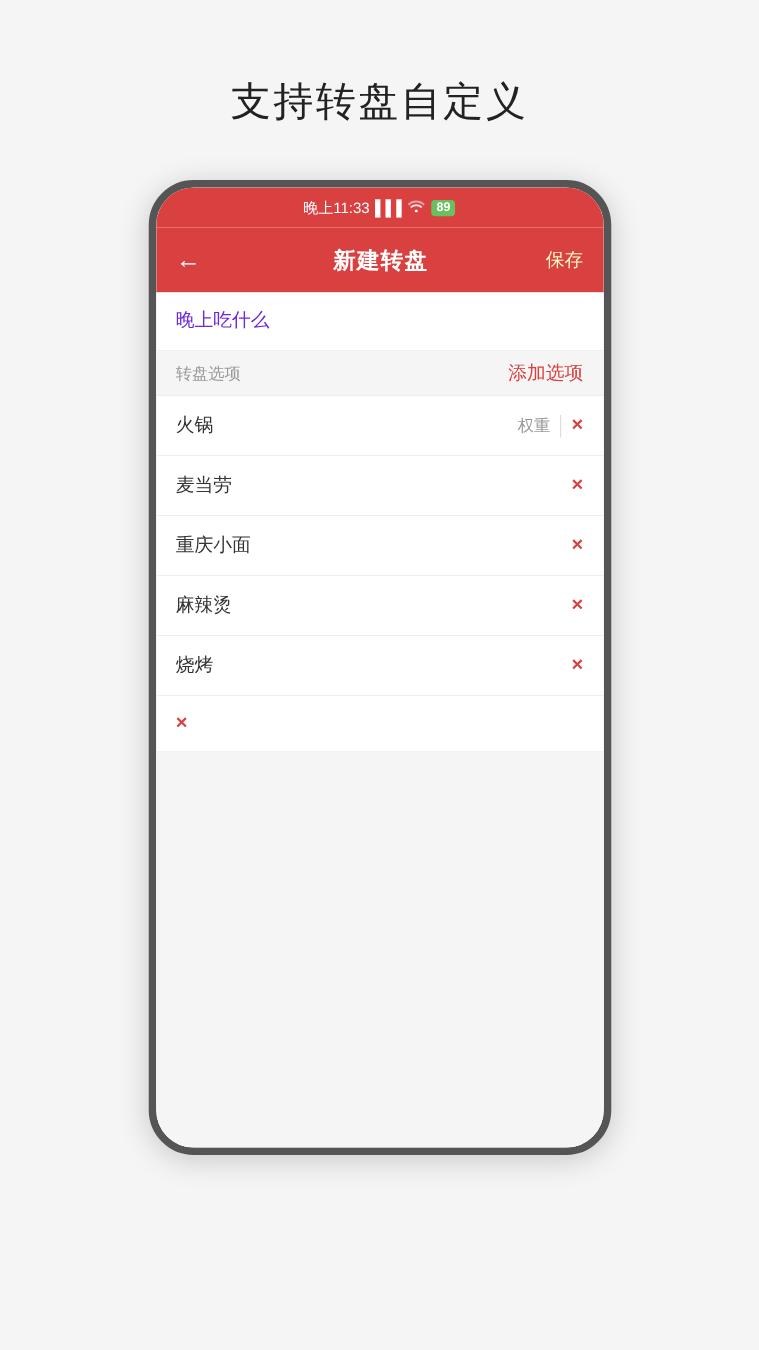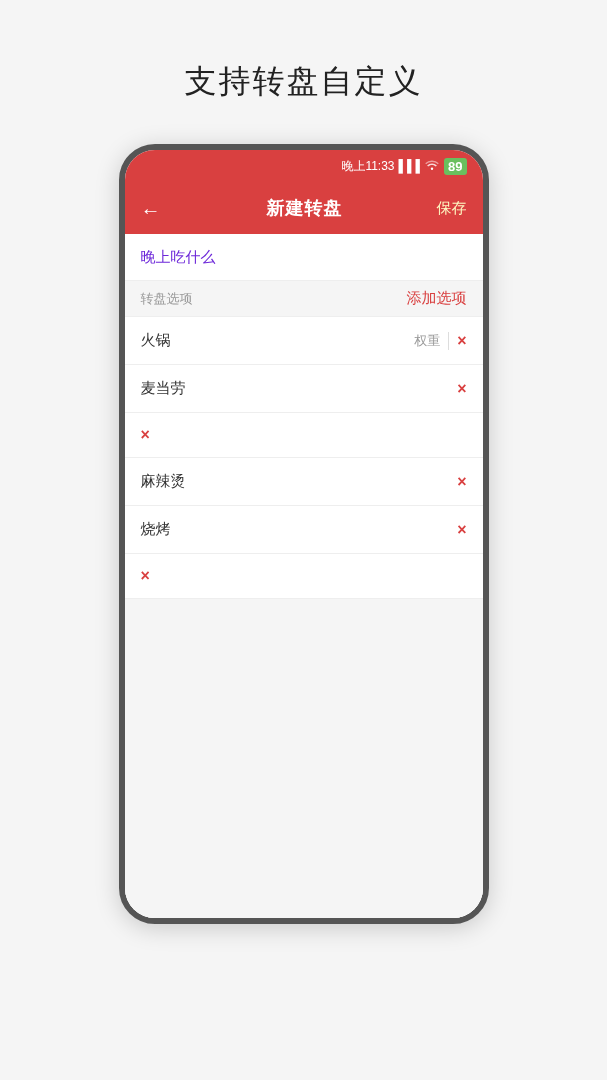--- a/index.html
+++ b/index.html
@@ -36,21 +36,21 @@
       display: flex;
       flex-direction: column;
     }
 
     
     .status-bar {
       background: #d94040;
       height: 32px;
       display: flex;
       align-items: center;
-      justify-content: flex-end;
+      justify-content: center;
       padding: 0 16px;
       flex-shrink: 0;
     }
 
     .status-time {
       color: #fff;
       font-size: 12px;
       font-weight: 500;
     }
 
@@ -61,21 +61,21 @@
     }
 
     .signal-icon, .wifi-icon {
       color: #fff;
       font-size: 12px;
     }
 
     .battery-icon {
       background: #6abf5e;
       color: #fff;
-      font-size: 13px;
+      font-size: 10px;
       padding: 1px 4px;
       border-radius: 3px;
       font-weight: bold;
     }
 
     
     .app-bar {
       background: #d94040;
       height: 52px;
       display: flex;
@@ -241,20 +241,21 @@
           <span class="option-name">火锅</span>
           <span class="option-weight">权重</span>
           <div class="weight-divider"></div>
           <span class="delete-btn">×</span>
         </div>
         <div class="option-row">
           <span class="option-name">麦当劳</span>
           <span class="delete-btn">×</span>
         </div>
         <div class="option-row">
+          <span class="option-name">重庆小面</span>
           <span class="delete-btn">×</span>
         </div>
         <div class="option-row">
           <span class="option-name">麻辣烫</span>
           <span class="delete-btn">×</span>
         </div>
         <div class="option-row">
           <span class="option-name">烧烤</span>
           <span class="delete-btn">×</span>
         </div>

